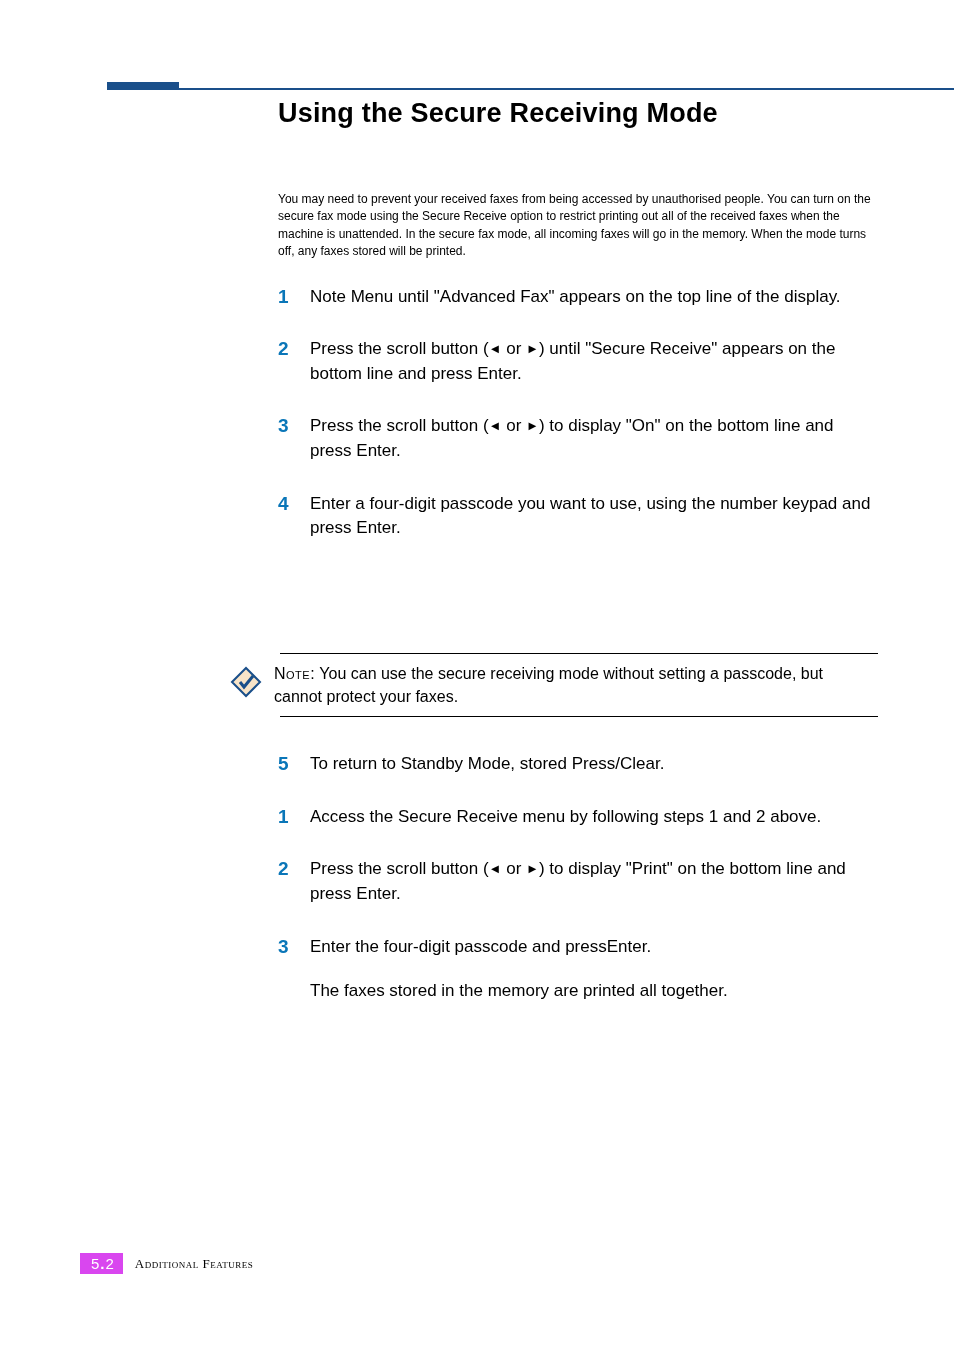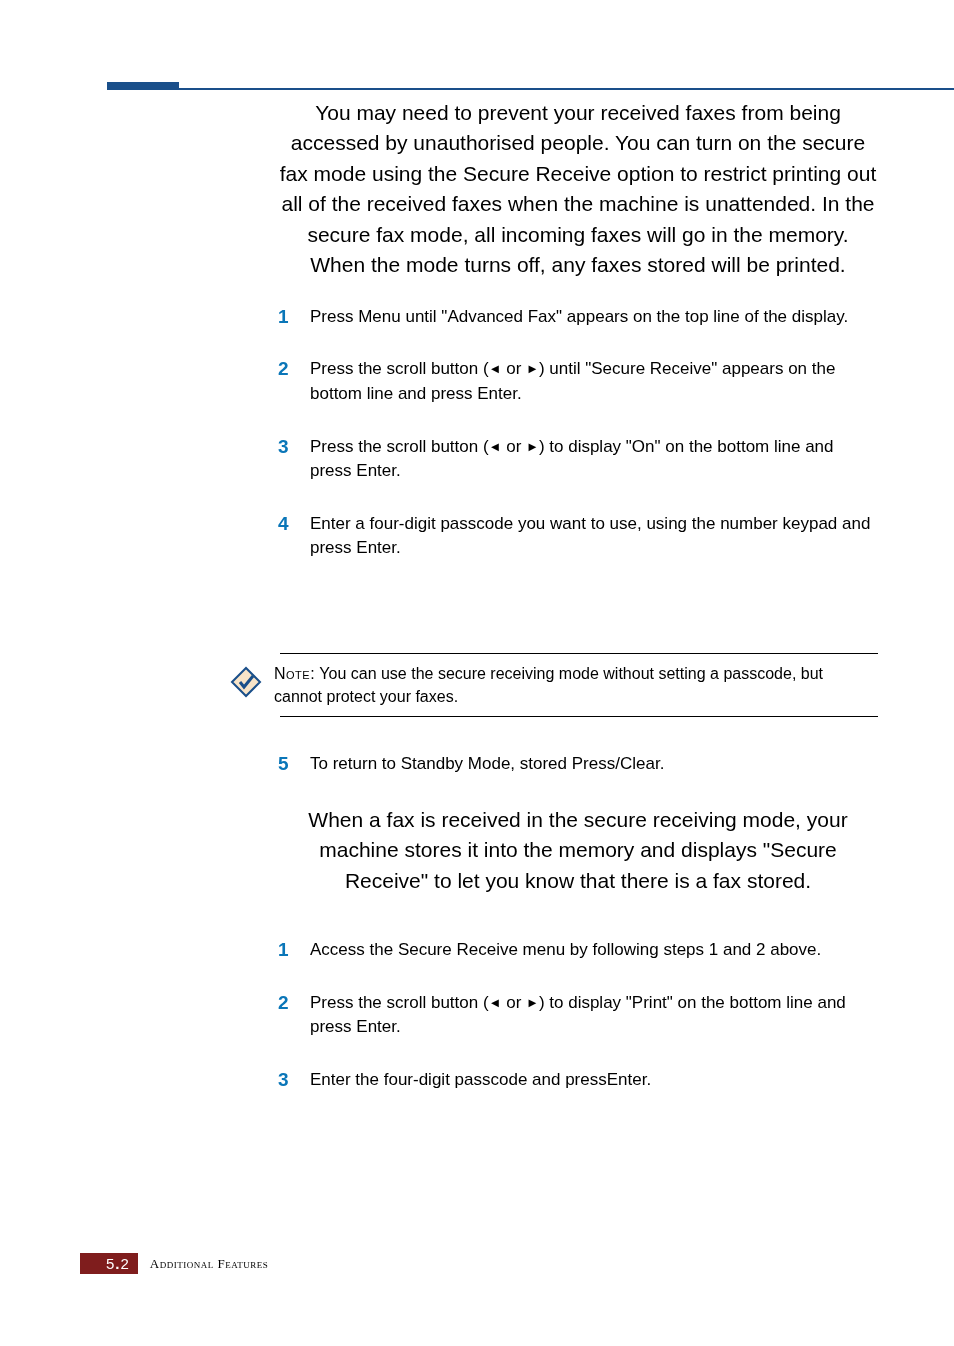--- a/index.html
+++ b/index.html
@@ -35,24 +35,23 @@
     width: 600px;
   }
   .title {
     font-size: 27px;
     font-weight: bold;
     color: #000000;
     margin-bottom: 62px;
     letter-spacing: 0.2px;
   }
   .intro {
-    font-size: 21px;
+    font-size: 12px;
     line-height: 1.45;
     margin-bottom: 24px;
-    text-align: center;
   }
   .subintro {
     font-size: 17px;
     line-height: 1.45;
     margin-bottom: 22px;
   }
   .steps {
     list-style: none;
     counter-reset: step;
   }
@@ -105,24 +104,24 @@
   }
   .smallcaps { font-variant: small-caps; letter-spacing: 0.5px; }
   .footer {
     position: absolute;
     bottom: 72px;
     left: 80px;
     display: flex;
     align-items: center;
   }
   .footer-badge {
-    background: #7f1d1d;
+    background: #d946ef;
     color: #ffffff;
     font-size: 15px;
-    padding: 2px 8px 2px 26px;
+    padding: 2px 8px 2px 11px;
     letter-spacing: 1px;
     font-weight: normal;
   }
   .footer-badge .dot { font-weight: bold; }
   .footer-text {
     font-size: 13px;
     margin-left: 12px;
     letter-spacing: 0.5px;
     font-variant: small-caps;
     font-family: Liberation Serif, serif;
@@ -132,28 +131,29 @@
     left: 278px;
     width: 600px;
   }
 </style>
 </head>
 <body>
 
 <div class="header-rule"></div>
 
 <div class="content">
+  <h1 class="title">Using the Secure Receiving Mode</h1>
 
   <p class="intro">You may need to prevent your received faxes from being accessed by unauthorised people. You can turn on the secure fax mode using the Secure Receive option to restrict printing out all of the received faxes when the machine is unattended. In the secure fax mode, all incoming faxes will go in the memory. When the mode turns off, any faxes stored will be printed.</p>
 
 
   <ul class="steps">
     <li>
       <span class="num">1</span>
-      <span>Press </span><span class="bold">Menu</span><span> until "Advanced Fax" appears on the top line of the display.</span>
+      <span>Note </span><span class="bold">Menu</span><span> until "Advanced Fax" appears on the top line of the display.</span>
     </li>
     <li>
       <span class="num">2</span>
       <span>Press the scroll button (</span><span class="tri">◄</span><span> or </span><span class="tri">►</span><span>) until "Secure Receive" appears on the bottom line and press </span><span class="bold">Enter</span><span>.</span>
     </li>
     <li>
       <span class="num">3</span>
       <span>Press the scroll button (</span><span class="tri">◄</span><span> or </span><span class="tri">►</span><span>) to display "On" on the bottom line and press </span><span class="bold">Enter</span><span>.</span>
     </li>
     <li>
@@ -180,35 +180,35 @@
 </div>
 
 <div class="block2" style="top:752px;">
   <ul class="steps">
     <li>
       <span class="num">5</span>
       <span>To return to Standby Mode, stored </span><span class="bold">Press/Clear</span><span>.</span>
     </li>
   </ul>
 
-  <p class="intro" style="margin-top:2px; margin-bottom:42px;">When a fax is received in the secure receiving mode, your machine stores it into the memory and displays "Secure Receive" to let you know that there is a fax stored.</p>
 
 
   <ul class="steps">
     <li>
       <span class="num">1</span>
       <span>Access the </span><span class="bold">Secure Receive</span><span> menu by following steps 1 and 2 above.</span>
     </li>
     <li>
       <span class="num">2</span>
       <span>Press the scroll button (</span><span class="tri">◄</span><span> or </span><span class="tri">►</span><span>) to display "Print" on the bottom line and press </span><span class="bold">Enter</span><span>.</span>
     </li>
     <li>
       <span class="num">3</span>
       <span>Enter the four-digit passcode and press</span><span class="bold">Enter</span><span>.</span>
+      <div class="sub">The faxes stored in the memory are printed all together.</div>
     </li>
   </ul>
 </div>
 
 <div class="footer">
   <div class="footer-badge">
     <span>5</span><span class="dot">.</span><span>2</span>
   </div>
   <div class="footer-text">Additional Features</div>
 </div>

